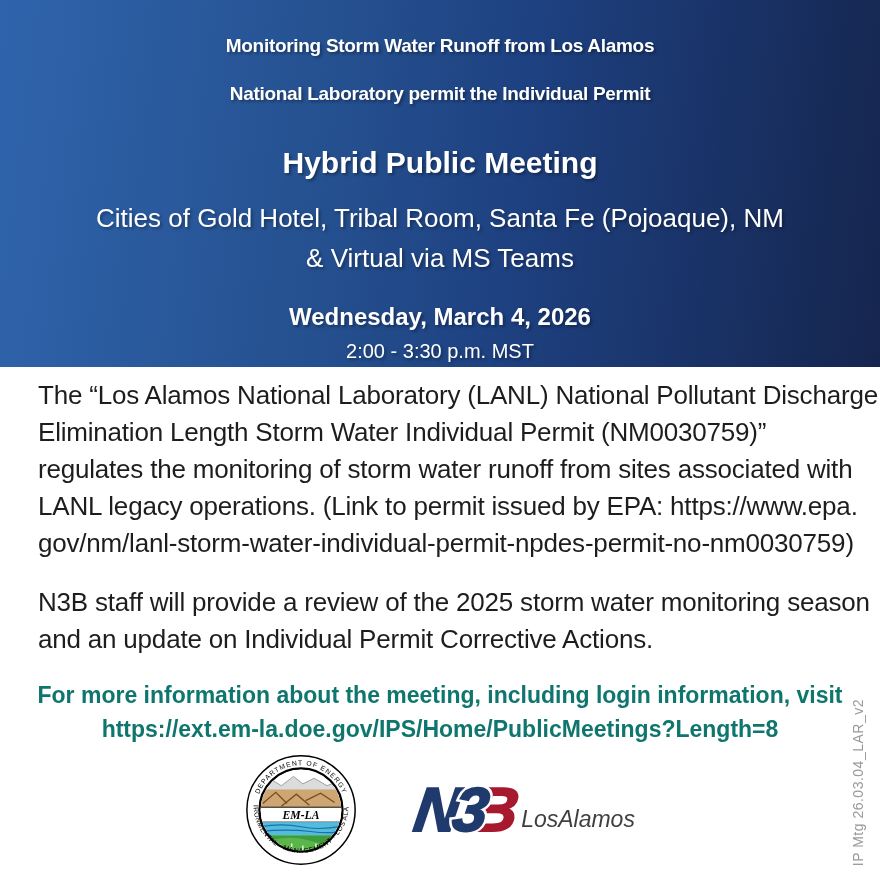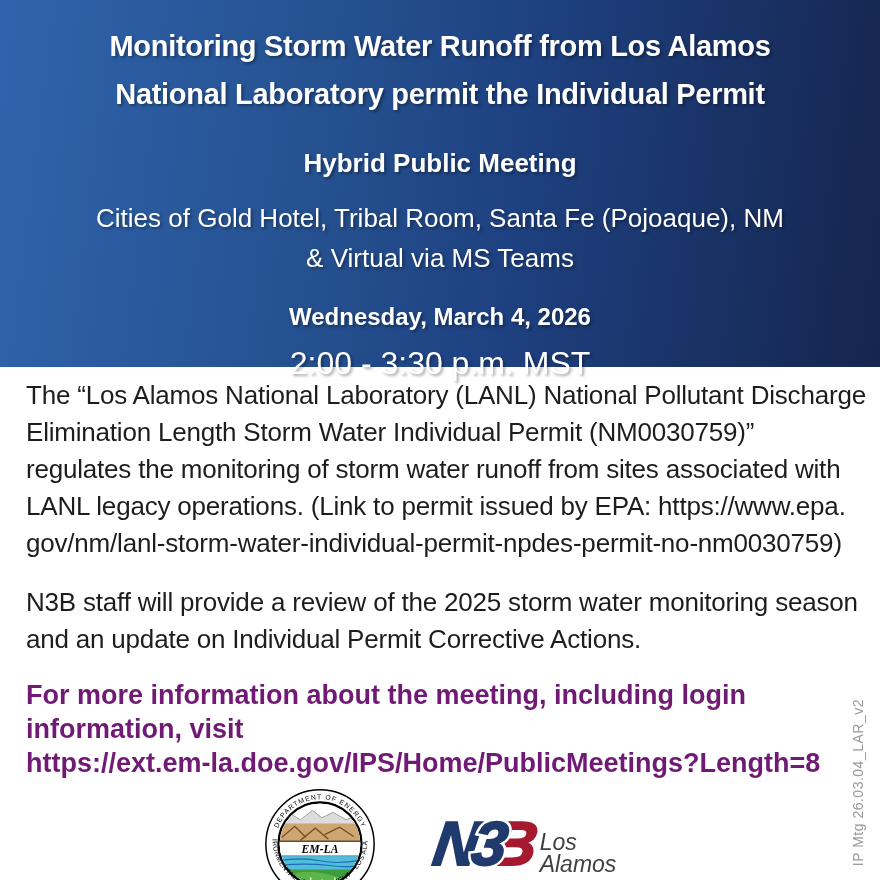--- a/index.html
+++ b/index.html
@@ -7,47 +7,47 @@
     position:relative; width:880px; height:880px; background:#ffffff;
     font-family:"Liberation Sans", sans-serif; overflow:hidden;
   }
   
   .header {
     box-sizing:border-box; height:367px; padding-top:22px;
     background:linear-gradient(97deg,#2f64ac 0%,#25508f 38%,#1e4181 58%,#15254e 100%);
     color:#ffffff; text-align:center;
     text-shadow:2px 2px 3px rgba(0,0,0,.35);
   }
-  .title-line   { font-size:29px; font-weight:bold; line-height:48px; letter-spacing:-.3px; }
-  .meeting-type { font-size:26px; font-weight:bold; line-height:34px; margin-top:28px; }
+  .title-line   { font-size:19px; font-weight:bold; line-height:48px; letter-spacing:-.3px; }
+  .meeting-type { font-size:30px; font-weight:bold; line-height:34px; margin-top:28px; }
   .location-line{ font-size:26px; line-height:40px; font-weight:normal; }
   .loc-first    { margin-top:18px; }
   .date-line    { font-size:24px; font-weight:bold; line-height:34px; margin-top:22px; }
-  .time-line    { font-size:32px; line-height:34px;margin-top:12px; }
+  .time-line    { font-size:20px; line-height:34px; }
   
   .bodytext { padding:0 26px; color:#1d1d1d; }
-  .para-line { font-size:26px; line-height:37px; white-space:nowrap; letter-spacing:-.2px; }
+  .para-line { font-size:26px; line-height:37px; white-space:nowrap; letter-spacing:-.2px;margin-left:12px; }
   .para1 { margin-top:10px; }
   .para2 { margin-top:22px; }
-  .info  { margin-top:20px; text-align:left; font-weight:bold; font-size:27px;
-           line-height:34px; color:#701a75; }
+  .info  { margin-top:20px; text-align:center; font-weight:bold; font-size:23px;
+           line-height:34px; color:#0f766e; }
   
   .footer { margin-top:8px; display:flex; justify-content:center; align-items:center; gap:58px; }
   .seal { width:112px; height:112px; }
   .n3b { display:flex; align-items:center; }
   .n3b-big { display:flex; align-items:flex-start; font-style:italic; font-weight:bold;
              font-size:62px; line-height:64px; transform:skewX(-8deg);
              -webkit-text-stroke:2px currentColor; }
   .n3b-n { color:#203a6d; }
   .n3b-3 { color:#203a6d; display:inline-block; position:relative; z-index:2;
            margin:0 -15px 0 -6px; }
   .n3b-3::before { content:attr(data-char); position:absolute; left:0; top:0;
            color:#fff; -webkit-text-stroke:7px #ffffff; z-index:-1; }
   .n3b-b { color:#a6192e; }
-  .n3b-los { display:flex; flex-direction:column; font-style:italic; color:#3f3f3f;
+  .n3b-los { display:flex; flex-direction:row; font-style:italic; color:#3f3f3f;
              font-size:23px; line-height:22px; margin-left:3px; margin-top:18px; }
   
   .side-note { position:absolute; right:14px; bottom:14px;
                writing-mode:vertical-rl; transform:rotate(180deg);
                font-size:14px; letter-spacing:.5px; color:#9a9a9a; }
 </style>
 </head>
 <body>
 
 <div class="flyer">

